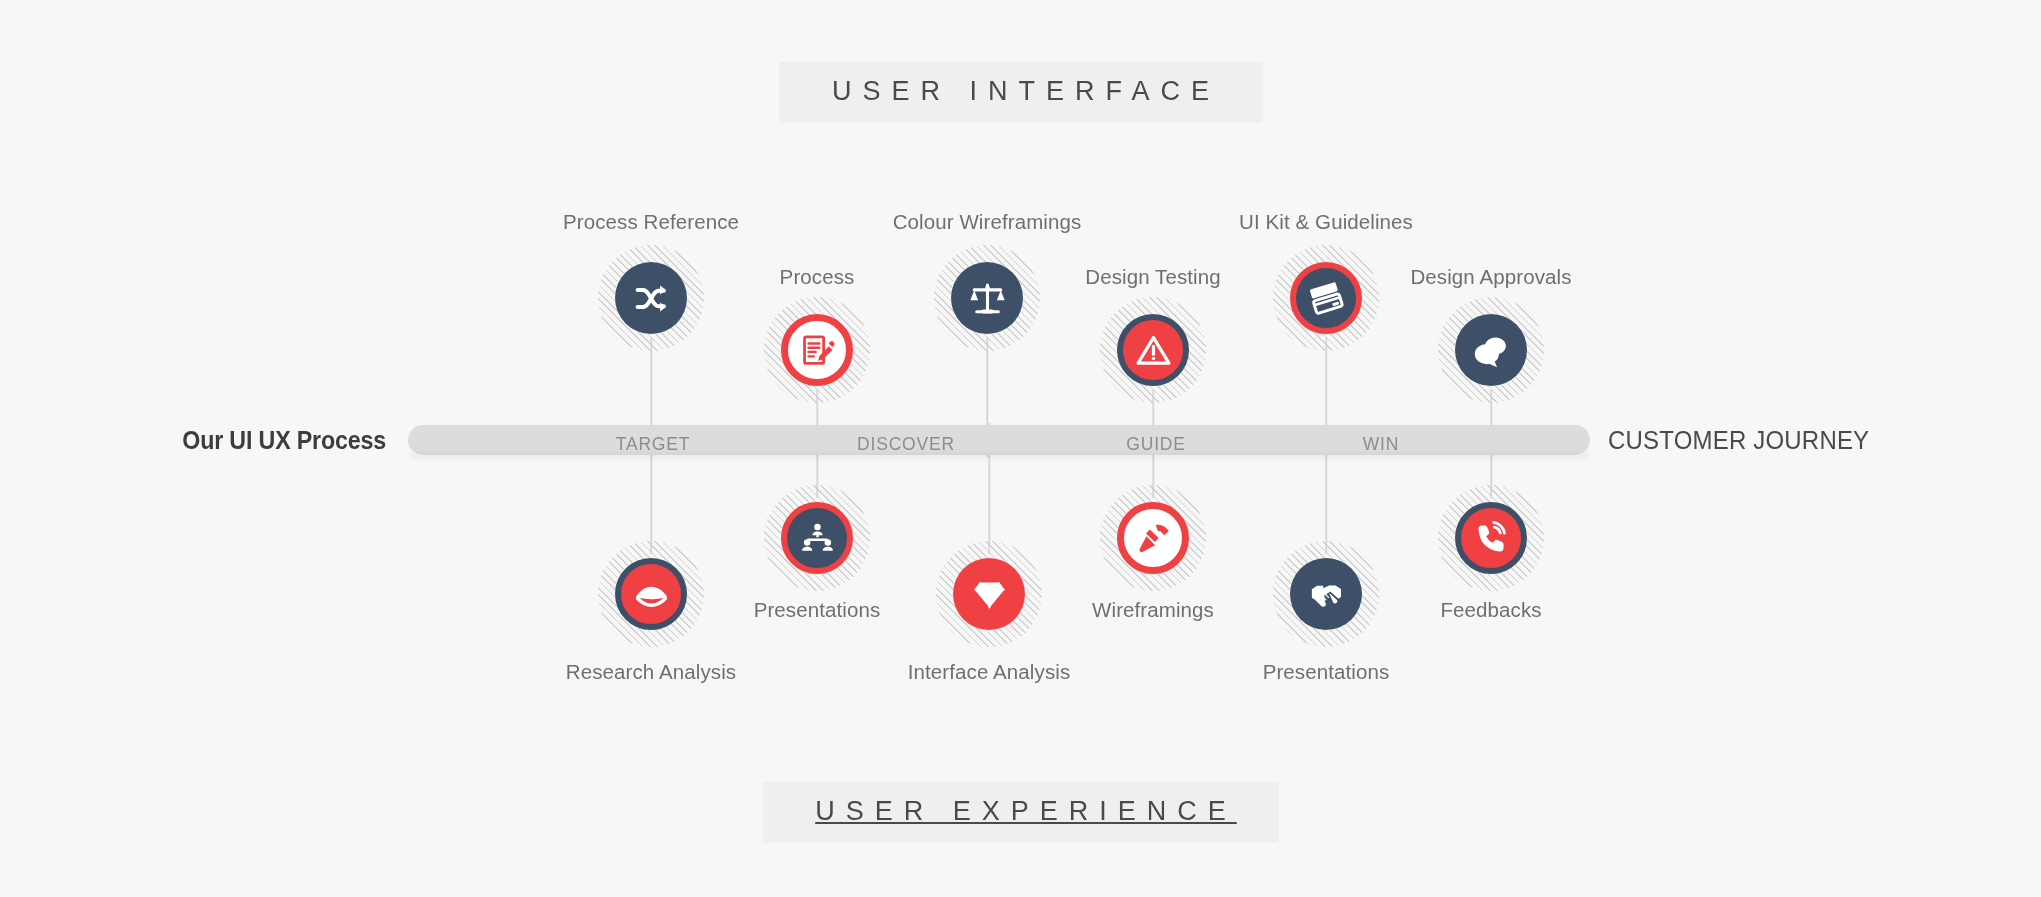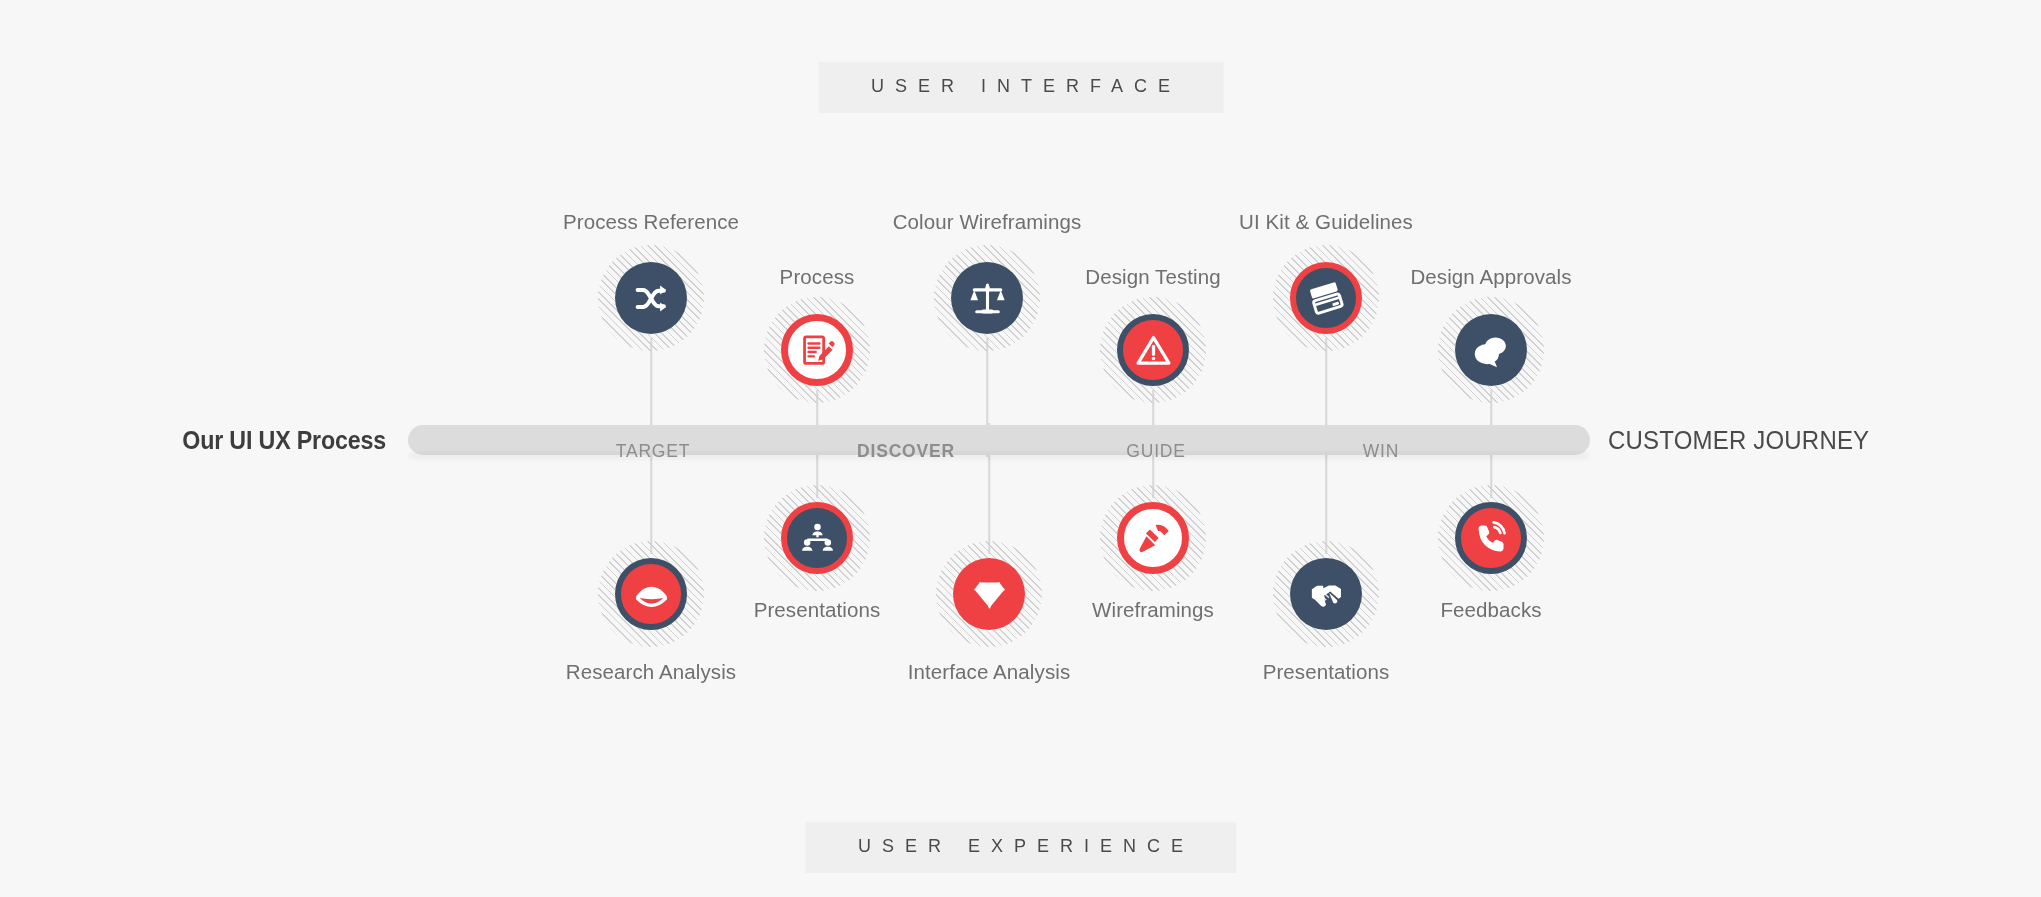--- a/index.html
+++ b/index.html
@@ -23,32 +23,32 @@
     background: #f7f7f7;
   }
 
   
   .banner {
     position: absolute;
     left: 50%;
     transform: translateX(-50%);
     background: #efefef;
     color: #4a4a4a;
-    font-size: 18px;
+    font-size: 27px;
     letter-spacing: 11px;
     text-indent: 11px;
     font-weight: 400;
     text-align: center;
     padding: 14px 42px 16px 42px;
     box-sizing: border-box;
     white-space: nowrap;
     font-family: "Liberation Sans", sans-serif;
   }
   #banner-top   { top: 62px; }
-  #banner-bottom{ top: 822px; }
+  #banner-bottom{ top: 782px; text-decoration: underline; }
 
   
   #timeline {
     position: absolute;
     left: 408px;
     top: 425px;
     width: 1182px;
     height: 30px;
     background: #dcdcdc;
     border-radius: 16px;
@@ -57,21 +57,21 @@
   #timeline::after{
     content:"";
     position:absolute;
     left:0; right:0; bottom:-4px; height:6px;
     background: rgba(0,0,0,0.045);
     border-radius: 0 0 16px 16px;
     filter: blur(2px);
   }
   .stage-label {
     position: absolute;
-    top: 11px;
+    top: 4px;
     height: 44px;
     line-height: 31px;
     font-size: 17.5px;
     letter-spacing: 0.8px;
     color: #8d8d8d;
     text-align: center;
     transform: translateX(-50%);
     white-space: nowrap;
     z-index: 5;
     font-family: "Liberation Sans", sans-serif;
@@ -195,21 +195,21 @@
       <div class="connector" style="left: 817px; top: 423px; height: 75px;"></div>
       <div class="connector" style="left: 989px; top: 423px; height: 131px;"></div>
       <div class="connector" style="left: 1153px; top: 423px; height: 75px;"></div>
       <div class="connector" style="left: 1326px; top: 423px; height: 131px;"></div>
       <div class="connector" style="left: 1491px; top: 423px; height: 75px;"></div>
     </div>
 
   <div id="timeline">
     <div id="stage-labels">
         <div class="stage-label" style="left: 245px;">TARGET</div>
-        <div class="stage-label" style="left: 498px; font-weight: bold;">DISCOVER</div>
+        <div class="stage-label" style="left: 498px;">DISCOVER</div>
         <div class="stage-label" style="left: 748px;">GUIDE</div>
         <div class="stage-label" style="left: 973px;">WIN</div>
       </div>
   </div>
 
   <div id="process-title">Our UI UX Process</div>
 
   <div id="journey-title">CUSTOMER JOURNEY</div>
 
   <div id="nodes">

